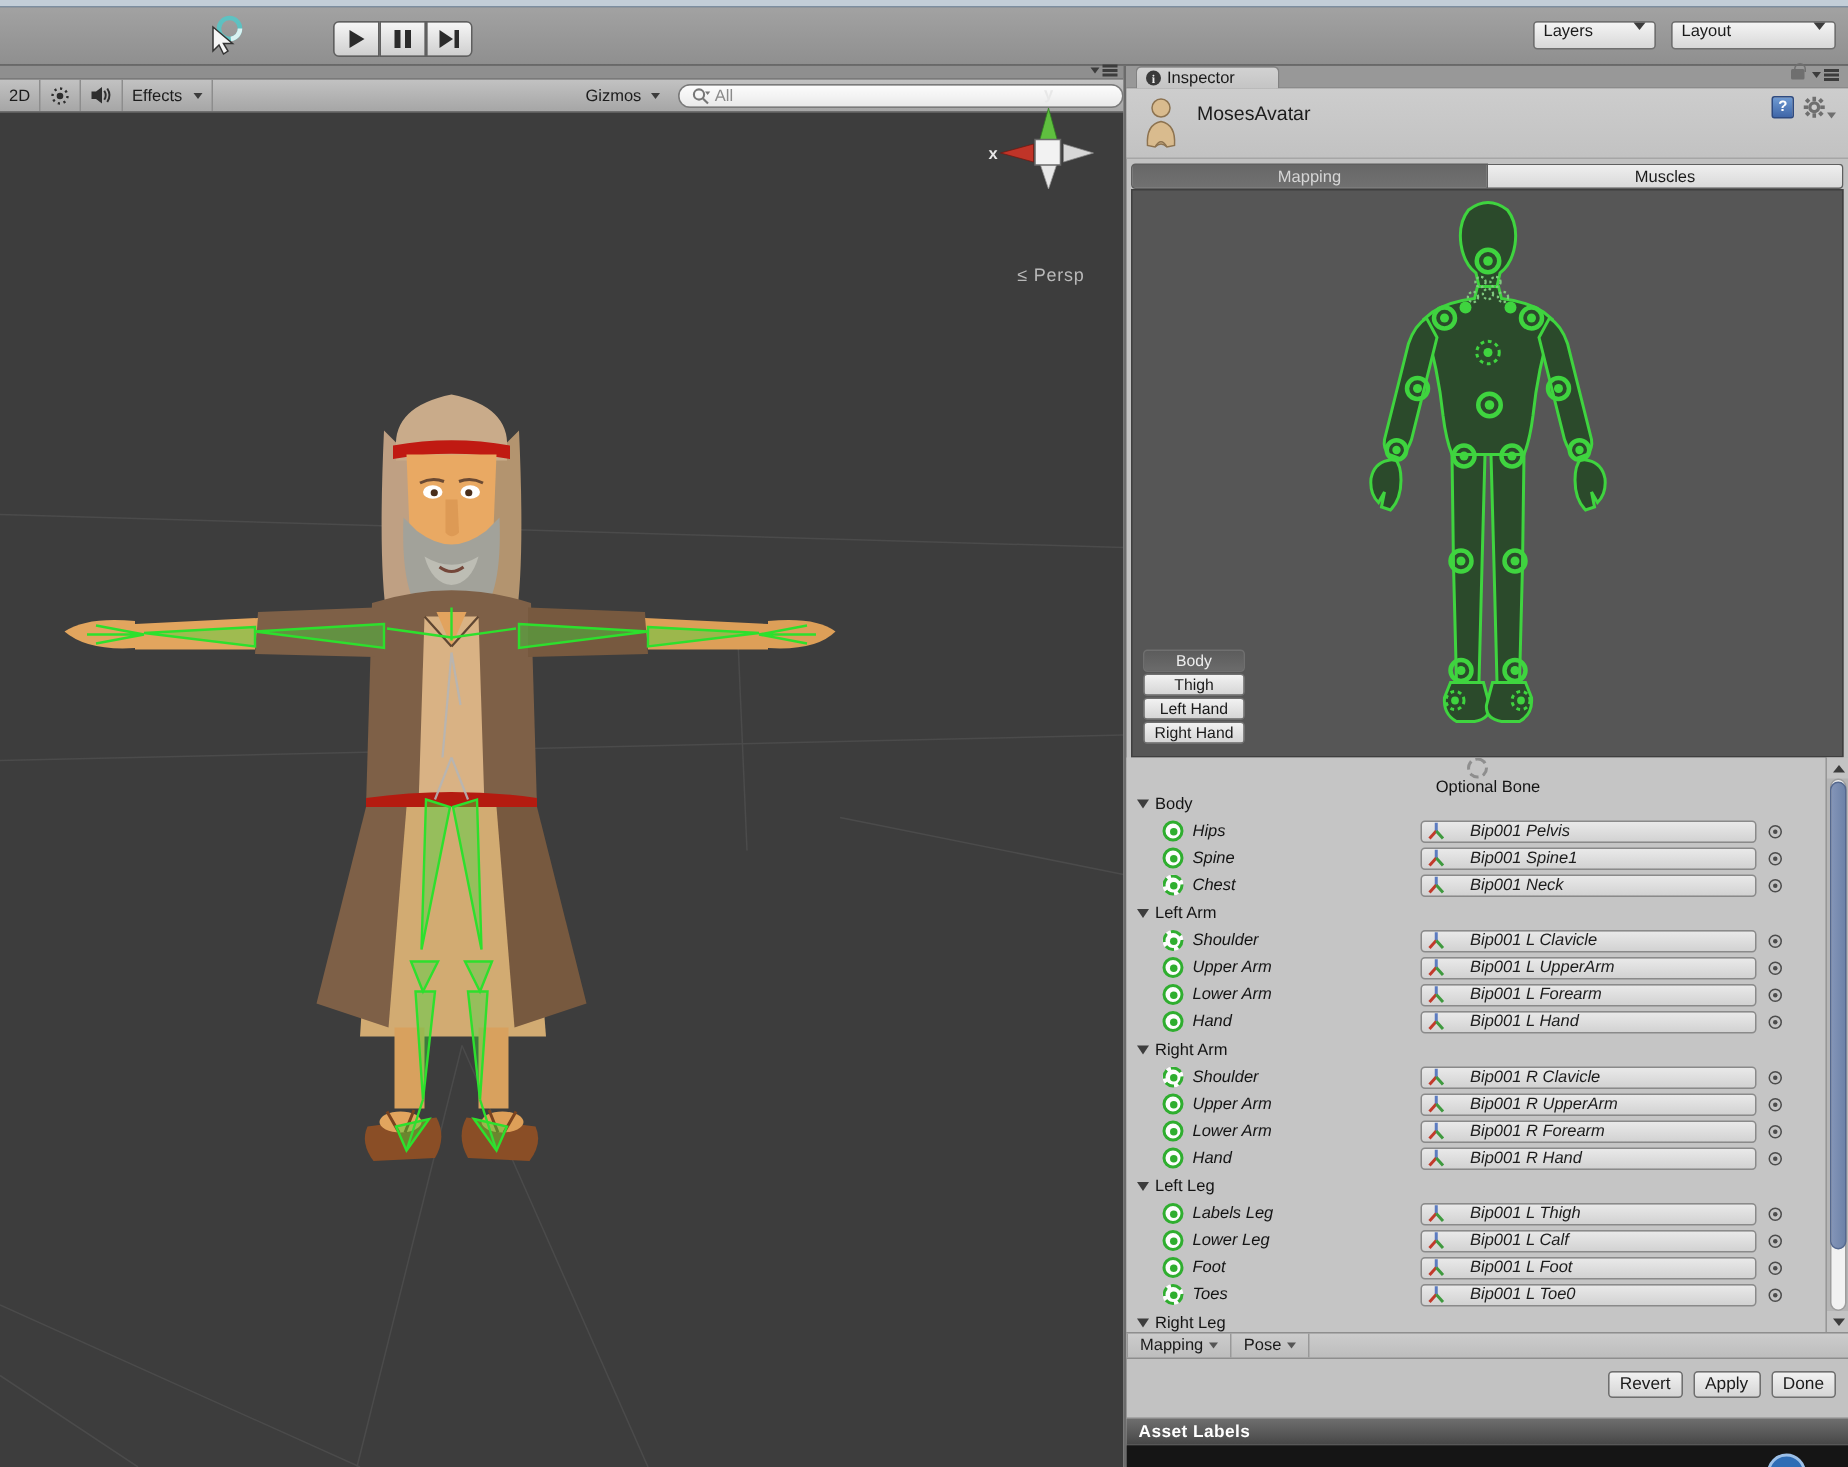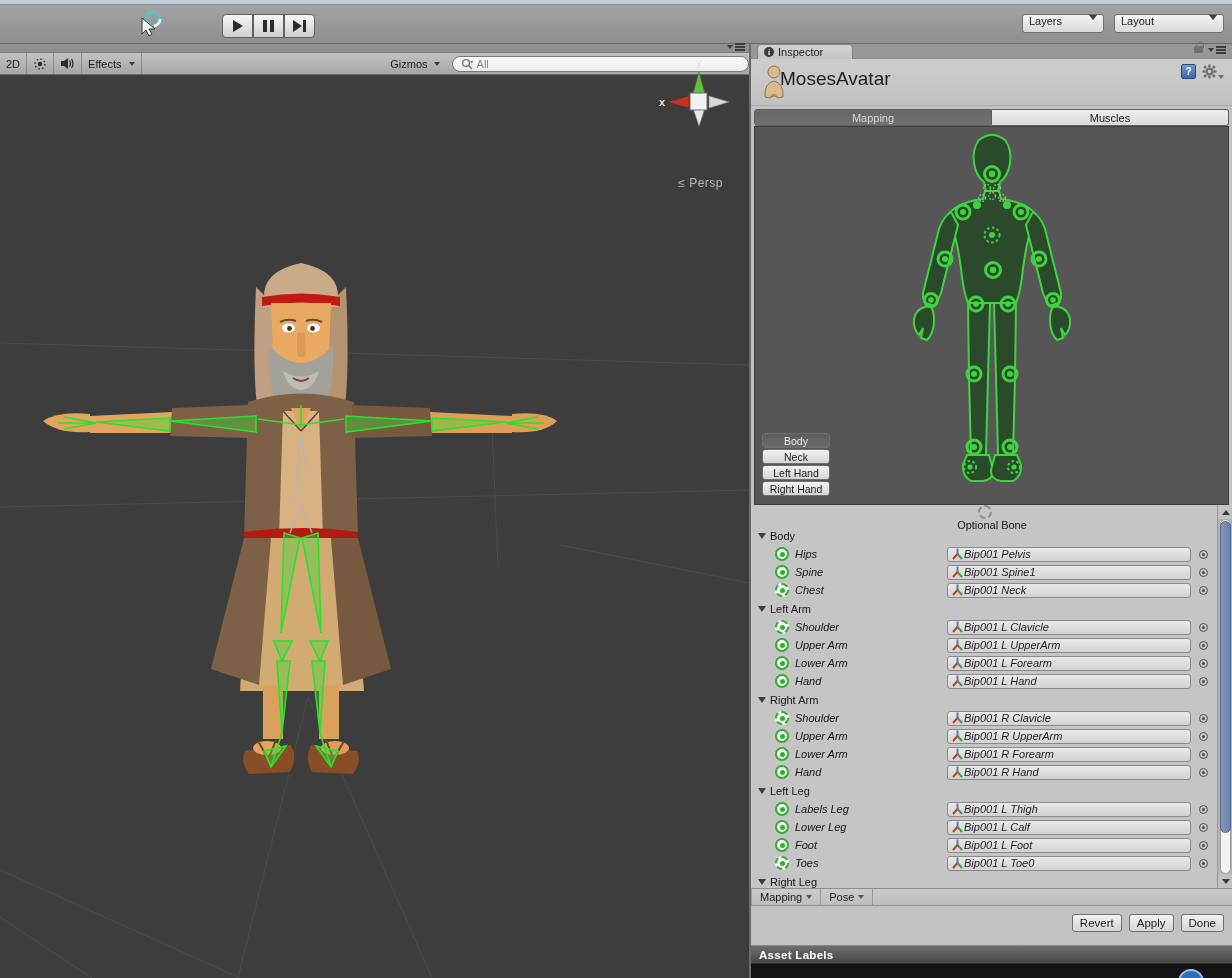--- a/index.html
+++ b/index.html
@@ -60,21 +60,21 @@
     display:flex; align-items:center; gap:4px; padding:0 6px; color:#1a1a1a; }
   .info-dot { width:10px; height:10px; border-radius:50%; background:#3a3a3a; color:#eee;
     font-size:8px; font-weight:bold; display:flex; align-items:center; justify-content:center; font-family:"Liberation Serif",serif; }
   .lock-glyph { position:relative; width:9px; height:7px; background:#6f6f6f; border-radius:1px; display:inline-block; }
   .lock-glyph:before { content:""; position:absolute; left:1.5px; top:-4px; width:6px; height:5px;
     border:1.5px solid #6f6f6f; border-bottom:none; border-radius:4px 4px 0 0; }
   #insp-topicons { right:6px; top:2px; display:flex; align-items:center; gap:5px; }
   #insp-header { left:0; top:15px; width:481px; height:47px; background:linear-gradient(#cdcdcd,#c2c2c2);
     border-bottom:1px solid #a6a6a6; }
   #avatar-asset-icon { left:10px; top:6px; }
-  #object-name { left:29px; top:9px; font-size:19px; color:#1c1c1c; }
+  #object-name { left:47px; top:9px; font-size:13px; color:#1c1c1c; }
   .help-icon { width:15px; height:15px; background:linear-gradient(#6f9ad2,#3f66a8); border:1px solid #2e4a80;
     border-radius:2px; color:#fff; font-size:10px; font-weight:bold; display:flex; align-items:center; justify-content:center; }
   #insp-gear { display:flex; align-items:flex-end; gap:1px; }
 
   #insp-tabs { left:3px; top:65px; width:475px; height:17px; display:flex; }
   .insp-tab-btn { flex:1; display:flex; align-items:center; justify-content:center; border:1px solid #5f5f5f; }
   #tab-mapping { background:linear-gradient(#676767,#717171); color:#d6d6d6; border-radius:3px 0 0 3px; }
   #tab-muscles { background:linear-gradient(#efefef,#d9d9d9); color:#1a1a1a; border-left:none; border-radius:0 3px 3px 0; }
 
   #avatar-pane { left:3px; top:82px; width:475px; height:379px; background:#565656; border:1px solid #3f3f3f; overflow:hidden; }
@@ -89,22 +89,22 @@
   .fold-tri { width:0;height:0;border-left:4px solid transparent;border-right:4px solid transparent;border-top:6px solid #3d3d3d; }
   .bone-row { padding-left:24px;font-style:italic; }
   .joint { width:14px; height:14px; border-radius:50%; background:#fdfdfd; margin-right:6px;
     display:flex; align-items:center; justify-content:center; flex:none; }
   .joint.solid { border:2.5px solid #2fae2f; }
   .joint.dotted { border:2px dashed #2fae2f; }
   .joint.gray-dotted { border:2px dashed #8e8e8e; background:transparent; }
   .joint .dot { width:5px; height:5px; border-radius:50%; background:#2fae2f; }
   .bone-name { width:152px; color:#141414; }
   .optional-row .bone-name { width:auto; margin-left:8px; }
-  .bone-field { width:244px; height:15px; background:linear-gradient(#e9e9e9,#d2d2d2);
-    border:1px solid #8a8a8a; border-radius:3px; display:flex; align-items:center; gap:1px; padding:0 4px; color:#1c1c1c; overflow:hidden; white-space:nowrap; }
+  .bone-field { width:224px; height:15px; background:linear-gradient(#e9e9e9,#d2d2d2);
+    border:1px solid #8a8a8a; border-radius:3px; display:flex; align-items:center; gap:17px; padding:0 4px; color:#1c1c1c; overflow:hidden; white-space:nowrap; }
   .target-circle { width:9px; height:9px; border:1.5px solid #4c4c4c; border-radius:50%; margin-left:8px;
     display:flex; align-items:center; justify-content:center; flex:none; }
   .target-circle i { width:3px; height:3px; background:#4c4c4c; border-radius:50%; }
 
   
   #scrollbar { left:466px; top:461px; width:15px; height:383px; background:#b5b5b5; border-left:1px solid #979797; }
   .sb-arrow { position:absolute; left:0; width:15px; height:14px; background:#c3c3c3; display:flex; align-items:center; justify-content:center; }
   .sb-up { top:0; } .sb-down { bottom:0; }
   .tri-up { width:0;height:0;border-left:4px solid transparent;border-right:4px solid transparent;border-bottom:5px solid #3c3c3c; }
   .tri-down { width:0;height:0;border-left:4px solid transparent;border-right:4px solid transparent;border-top:5px solid #3c3c3c; }
@@ -438,21 +438,21 @@
             <circle cx="237" cy="69" r="3.4"></circle>
             <circle cx="247" cy="71" r="3.4"></circle>
         </g>
       </g>
     </svg>
     <div id="part-buttons">
       <div class="btn dark-pressed">
           <span>Body</span>
         </div>
       <div class="btn">
-          <span>Neck</span>
+          <span>Thigh</span>
         </div>
       <div class="btn">
           <span>Left Hand</span>
         </div>
       <div class="btn">
           <span>Right Hand</span>
         </div>
     </div>
   </div>
 

